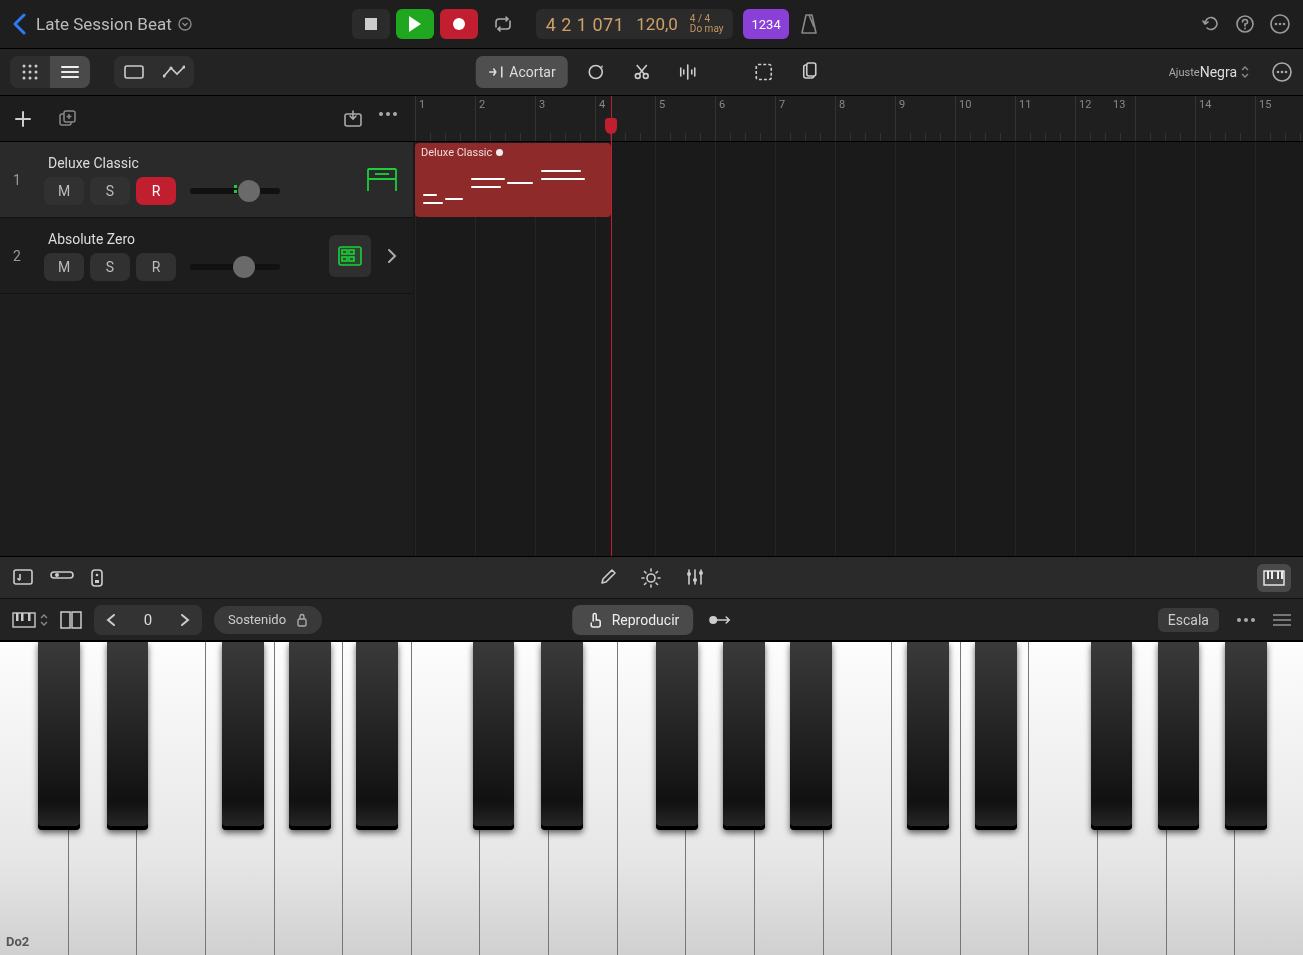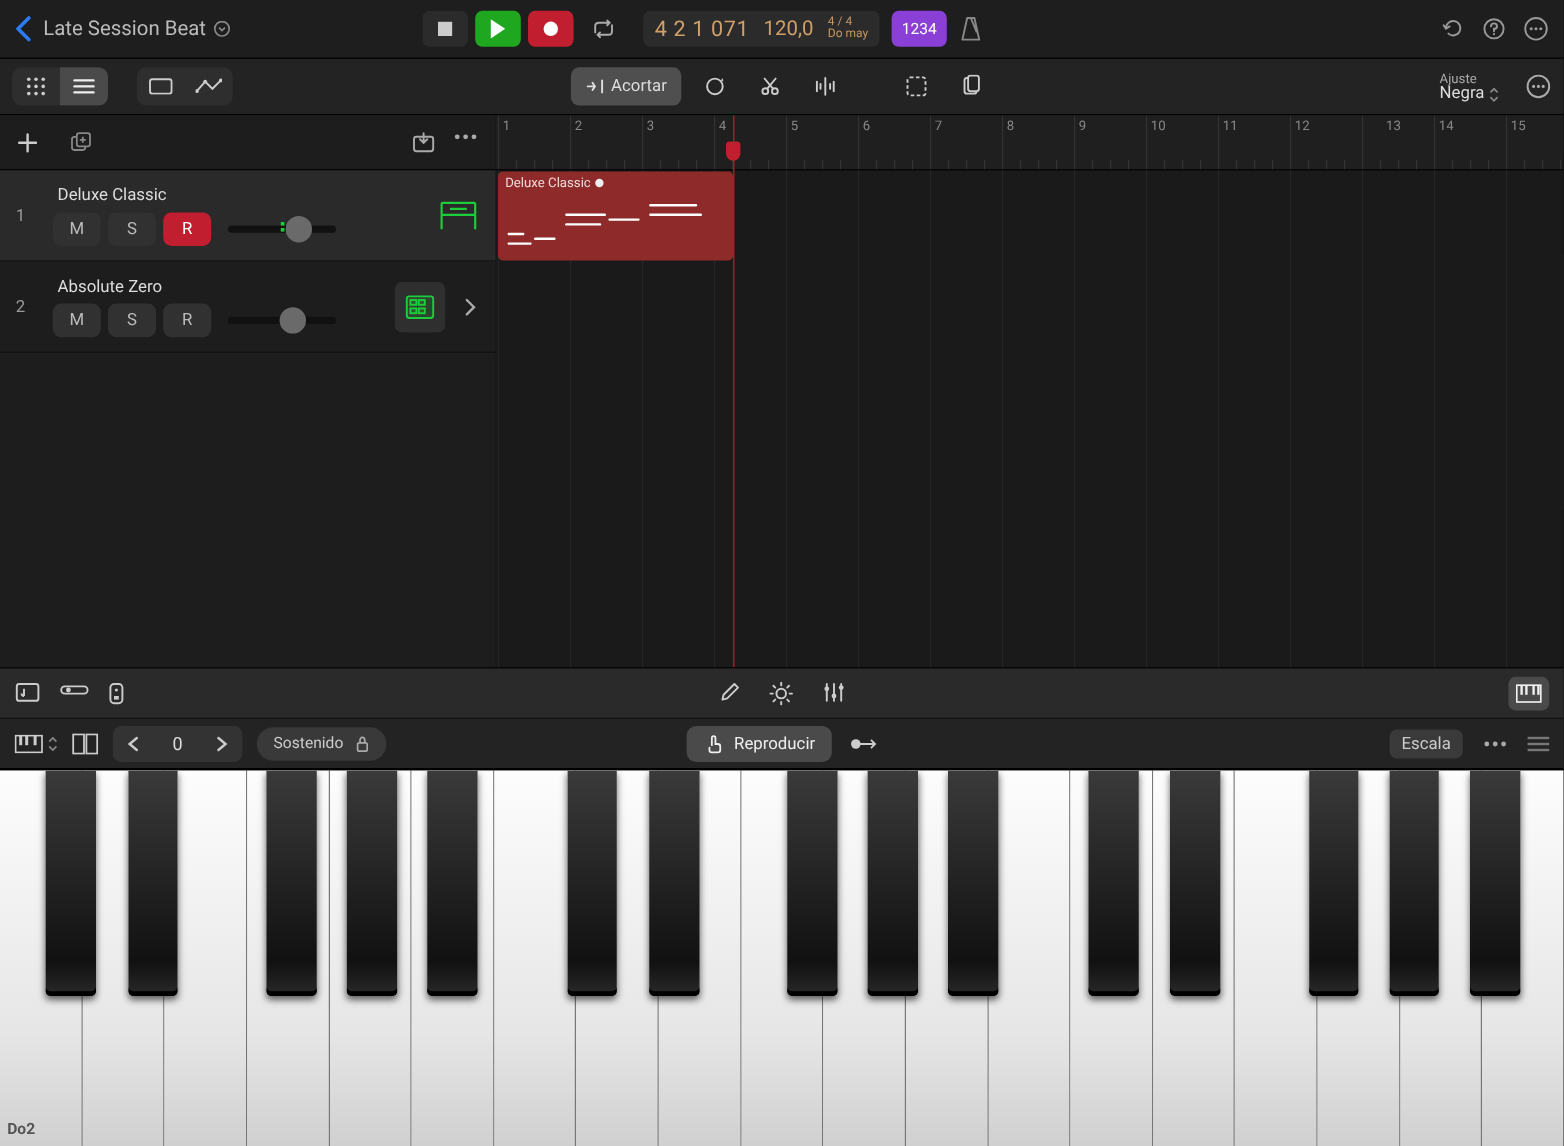--- a/index.html
+++ b/index.html
@@ -27,21 +27,21 @@
 
 
 .toolbar { height:48px; background:#232323; display:flex; align-items:center; padding:0 10px; gap:10px; border-top:1px solid #000; border-bottom:1px solid #000; }
 .seg { background:#2e2e2e; border-radius:8px; display:flex; overflow:hidden; }
 .seg .seg-btn { width:40px; height:32px; display:flex; align-items:center; justify-content:center; color:#ccc; }
 .seg .seg-btn.sel { background:#4a4a4a; }
 .toolbar-center { position:absolute; left:50%; transform:translateX(-50%); display:flex; gap:10px; align-items:center; }
 .btn-pill { background:#3a3a3a; border-radius:7px; height:32px; padding:0 12px; display:flex; align-items:center; gap:6px; color:#ddd; font-size:14px; }
 .btn-pill.sel { background:#4f4f4f; }
 .icon-btn { width:36px; height:32px; border-radius:7px; display:flex; align-items:center; justify-content:center; color:#ccc; }
-.snap-box { display:flex; flex-direction:column; font-size:11px; line-height:13px; color:#aaa; margin-left:auto; text-align:left; }
+.snap-box { display:flex; flex-direction:row; font-size:11px; line-height:13px; color:#aaa; margin-left:auto; text-align:left; }
 .snap-val { font-size:14px; color:#ddd; display:flex; align-items:center; gap:4px; }
 .more-dots { margin-left:12px; color:#aaa; font-size:18px; }
 
 
 .workspace { position:relative; height:460px; display:flex; }
 .track-list { width:413px; background:#1d1d1d; display:flex; flex-direction:column; }
 .track-head { height:46px; display:flex; align-items:center; padding:0 14px; gap:16px; border-bottom:1px solid #000; }
 .track-head .plus { color:#ccc; font-size:20px; }
 .track-head .dup { color:#888; font-size:18px; margin-left:10px; }
 .track-head-right { margin-left:auto; display:flex; gap:14px; color:#aaa; font-size:18px; }
@@ -431,21 +431,21 @@
         <div class="bar-label" style="left: 606px;">11</div>
         <div class="tick-minor" style="left: 617px;"></div>
         <div class="tick-minor" style="left: 632px;"></div>
         <div class="tick-minor" style="left: 647px;"></div>
         <div class="tick-major" style="left: 662px;"></div>
         <div class="bar-label" style="left: 666px;">12</div>
         <div class="tick-minor" style="left: 677px;"></div>
         <div class="tick-minor" style="left: 692px;"></div>
         <div class="tick-minor" style="left: 707px;"></div>
         <div class="tick-major" style="left: 722px;"></div>
-        <div class="bar-label" style="left: 742px; text-align: center;">13</div>
+        <div class="bar-label" style="left: 700px; text-align: center;">13</div>
         <div class="tick-minor" style="left: 737px;"></div>
         <div class="tick-minor" style="left: 752px;"></div>
         <div class="tick-minor" style="left: 767px;"></div>
         <div class="tick-major" style="left: 782px;"></div>
         <div class="bar-label" style="left: 786px;">14</div>
         <div class="tick-minor" style="left: 797px;"></div>
         <div class="tick-minor" style="left: 812px;"></div>
         <div class="tick-minor" style="left: 827px;"></div>
         <div class="tick-major" style="left: 842px;"></div>
         <div class="bar-label" style="left: 846px;">15</div>

